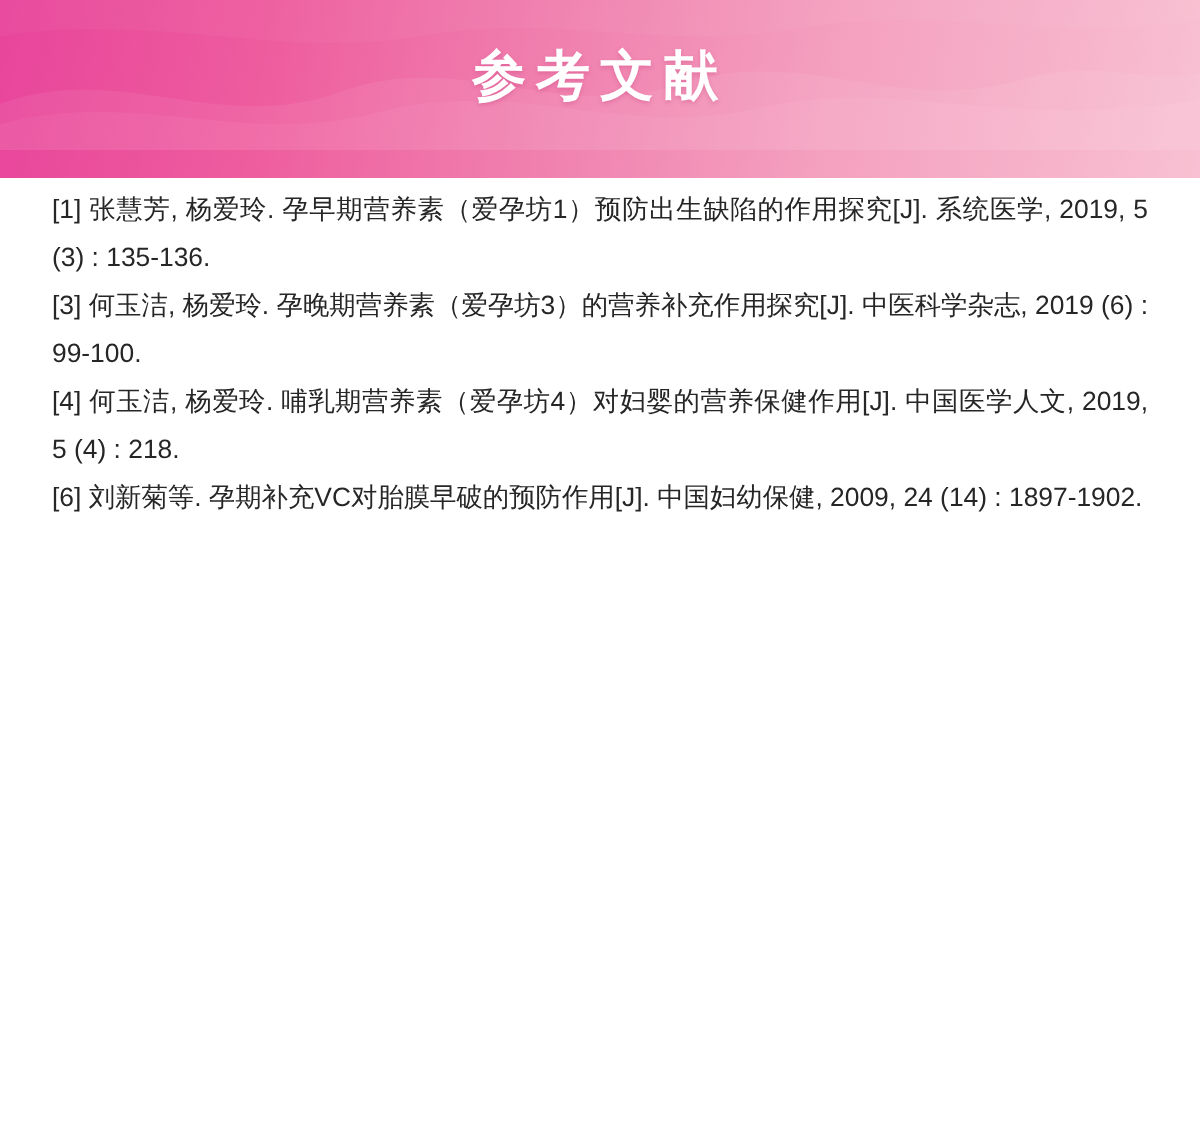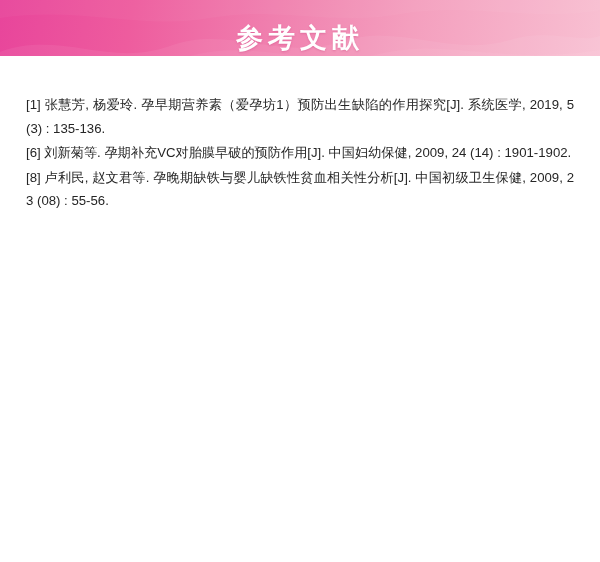--- a/index.html
+++ b/index.html
@@ -15,21 +15,21 @@
   }
   .page {
     position: relative;
     width: 600px;
     height: 562px;
     background: #ffffff;
   }
   .header {
     position: relative;
     width: 600px;
-    height: 56px;
+    height: 89px;
     background: linear-gradient(100deg, #e8459b 0%, #ee5c9e 22%, #f07fae 45%, #f49fbe 68%, #f8c0d2 100%);
     overflow: hidden;
   }
   .header .wave {
     position: absolute;
     left: 0;
     top: 0;
     width: 600px;
     height: 75px;
     opacity: 0.35;
@@ -79,17 +79,18 @@
     <svg class="wave" viewBox="0 0 600 75" preserveAspectRatio="none">
       <path d="M0,52 C60,30 110,68 170,46 C230,24 280,62 340,42 C400,22 450,58 510,40 C550,28 580,44 600,36 L600,75 L0,75 Z" fill="#ffffff" opacity="0.18"></path>
       <path d="M0,62 C70,44 120,74 190,56 C260,38 310,70 380,54 C450,38 500,66 600,50 L600,75 L0,75 Z" fill="#ffffff" opacity="0.14"></path>
       <path d="M0,18 C80,6 140,30 210,18 C280,6 330,26 400,14 C470,2 530,22 600,10 L600,0 L0,0 Z" fill="#ffffff" opacity="0.10"></path>
     </svg>
     <div class="header-title">参考文献</div>
   </div>
 
   <div class="content">
     <div class="ref-item"><span class="ref-text">[1] 张慧芳, 杨爱玲. 孕早期营养素（爱孕坊1）预防出生缺陷的作用探究[J]. 系统医学, 2019, 5 (3) : 135-136.</span></div>
-    <div class="ref-item"><span class="ref-text">[6] 刘新菊等. 孕期补充VC对胎膜早破的预防作用[J]. 中国妇幼保健, 2009, 24 (14) : 1901-1902.</span></div>
-    <div class="ref-item"><span class="ref-text">[8] 卢利民, 赵文君等. 孕晚期缺铁与婴儿缺铁性贫血相关性分析[J]. 中国初级卫生保健, 2009, 23 (08) : 55-56.</span></div>
+    <div class="ref-item"><span class="ref-text">[3] 何玉洁, 杨爱玲. 孕晚期营养素（爱孕坊3）的营养补充作用探究[J]. 中医科学杂志, 2019 (6) : 99-100.</span></div>
+    <div class="ref-item"><span class="ref-text">[4] 何玉洁, 杨爱玲. 哺乳期营养素（爱孕坊4）对妇婴的营养保健作用[J]. 中国医学人文, 2019, 5 (4) : 218.</span></div>
+    <div class="ref-item"><span class="ref-text">[6] 刘新菊等. 孕期补充VC对胎膜早破的预防作用[J]. 中国妇幼保健, 2009, 24 (14) : 1897-1902.</span></div>
   </div>
 
 </div>
 
 </body></html>

